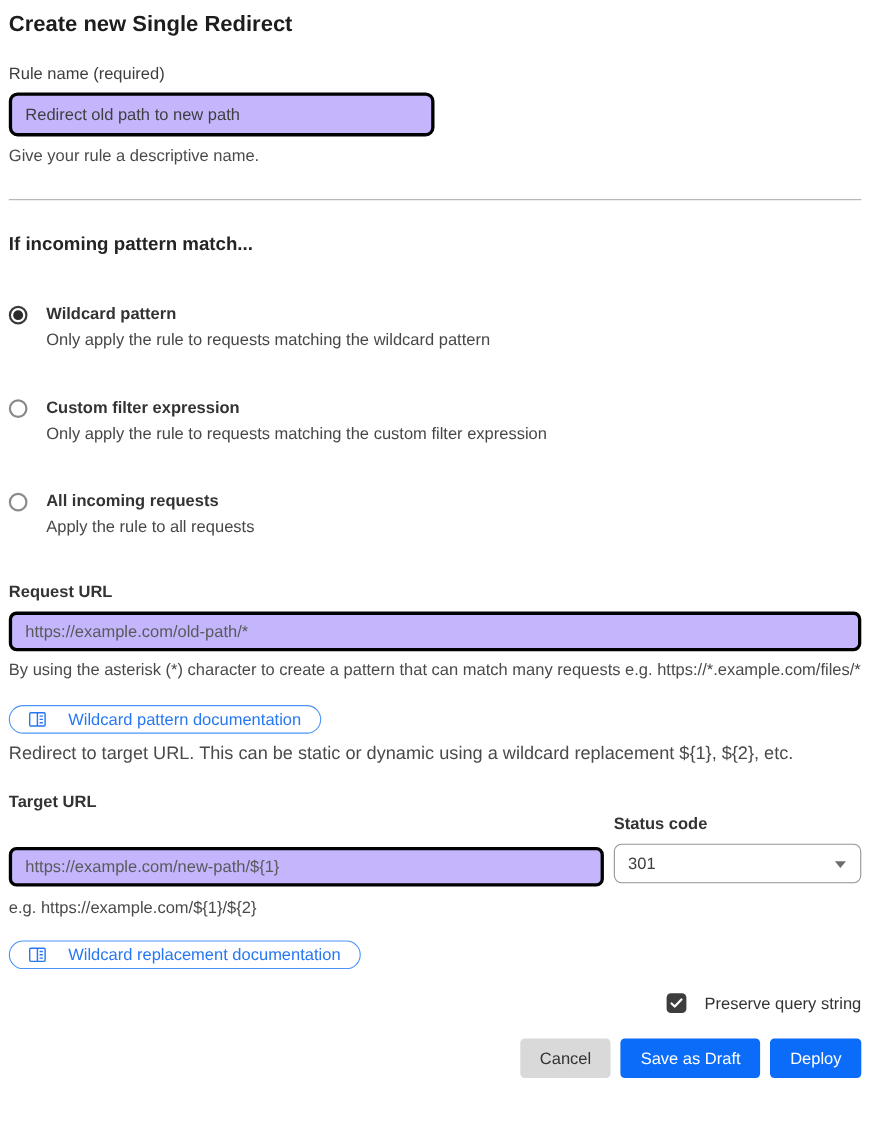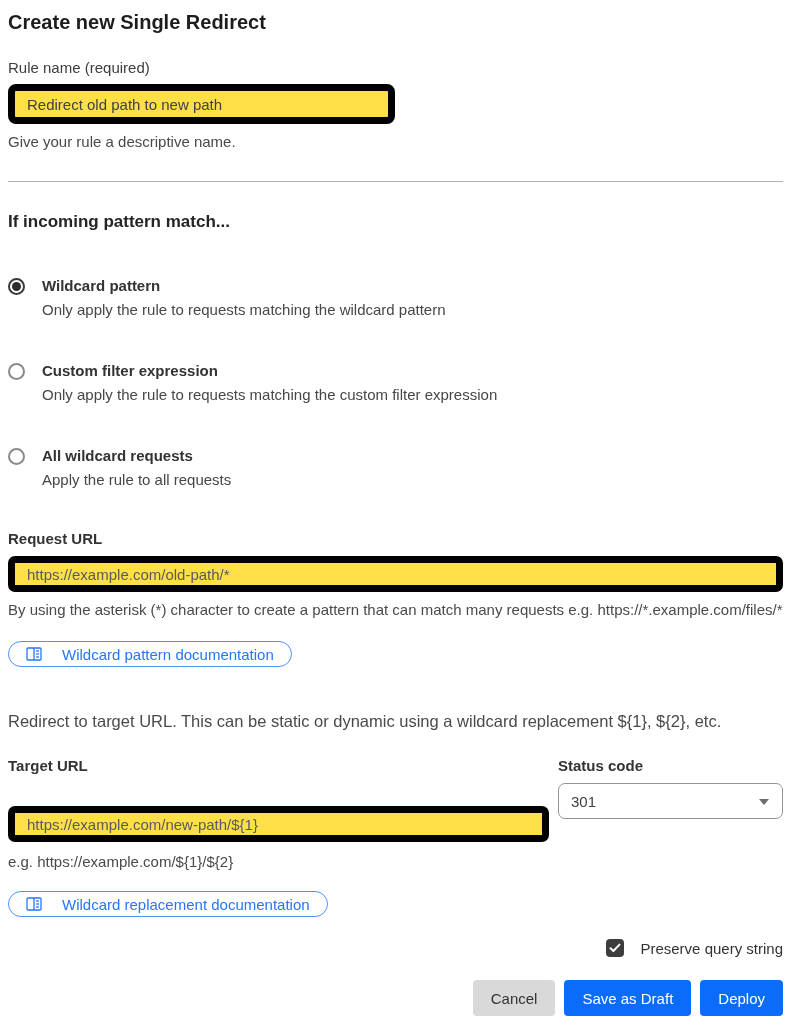--- a/index.html
+++ b/index.html
@@ -25,28 +25,28 @@
     color: #3d3d3d;
     margin-top: 25px;
   }
   .field-label.strong { font-weight: 700; color: #333333; margin-top: 0; }
 
   .text-input {
     display: block;
     height: 40px;
     width: 387px;
     margin-top: 8px;
-    border: 7px solid #000000;
+    border: 3px solid #000000;
     border-radius: 8px;
     padding: 0 12px;
     font-family: "Liberation Sans", "DejaVu Sans", sans-serif;
     font-size: 15px;
     color: #3f3f3f;
     outline: none;
-    background: #fde047;
+    background: #c4b5fd;
   }
   .text-input.full { width: 100%; height: 36px; border-radius: 7px; color: #5a5a5a; margin-top: 32px; }
 
   .help-text {
     font-size: 15px;
     line-height: 23px;
     color: #4a4a4a;
     margin-top: 6px;
   }
 
@@ -105,29 +105,29 @@
     border-radius: 15px;
     font-family: "Liberation Sans", "DejaVu Sans", sans-serif;
     font-size: 15px;
     color: #2677f2;
     cursor: pointer;
   }
   .doc-button svg { display: block; }
 
   .then-heading { margin-top: 35px; }
   .then-desc {
-    margin-top: 44px;
+    margin-top: 8px;
     font-size: 16.5px;
     color: #4a4a4a;
     line-height: 20px;
   }
 
   .target-row { display: flex; gap: 9px; margin-top: 26px; }
   .target-col { width: 541px; }
-  .status-col { width: 225px; }
+  .status-col { width: 225px; margin-top: 20px; }
 
   .select-box {
     position: relative;
     margin-top: 9px;
     height: 36px;
     border: 1px solid #949494;
     border-radius: 7px;
     background: #fff;
     display: flex;
     align-items: center;
@@ -209,21 +209,21 @@
       <span class="radio-circle"></span>
       <div class="radio-texts">
         <div class="radio-label">Custom filter expression</div>
         <div class="radio-desc">Only apply the rule to requests matching the custom filter expression</div>
       </div>
     </div>
 
     <div class="radio-option">
       <span class="radio-circle"></span>
       <div class="radio-texts">
-        <div class="radio-label">All wildcard requests</div>
+        <div class="radio-label">All incoming requests</div>
         <div class="radio-desc">Apply the rule to all requests</div>
       </div>
     </div>
 
   </div>
 
   <div class="url-block">
     <label class="field-label strong">Request URL</label>
     <input class="text-input full" type="text" value="https://example.com/old-path/*" style="">
     <div class="help-text">By using the asterisk (*) character to create a pattern that can match many requests e.g. https://*.example.com/files/*</div>

